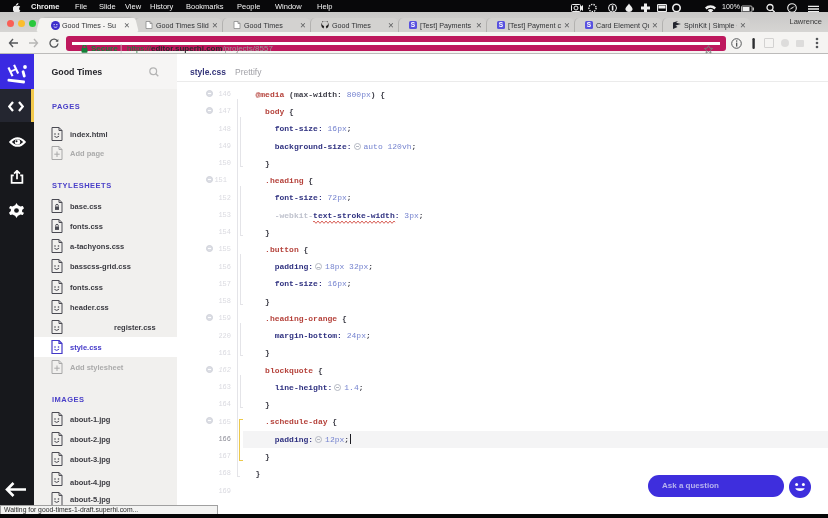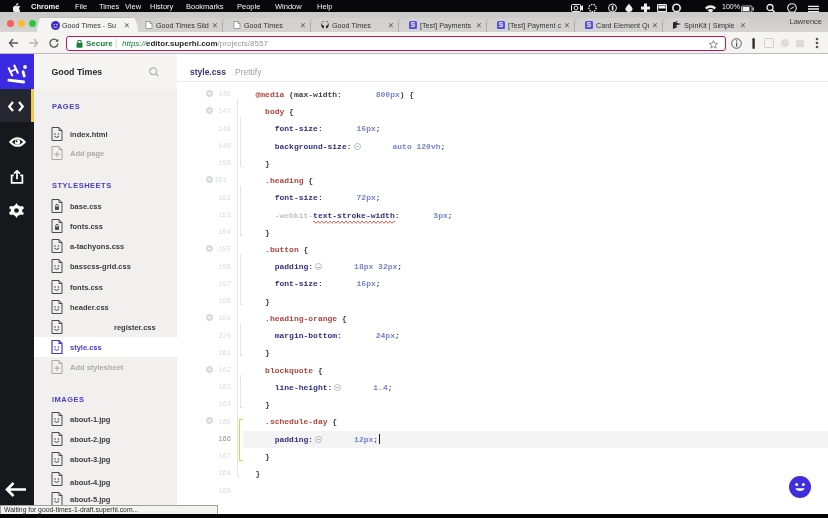--- a/index.html
+++ b/index.html
@@ -20,21 +20,21 @@
   .tab .ttl { position:absolute; left:21px; top:3px; right:13px; overflow:hidden; white-space:nowrap; }
   .tab .cx { position:absolute; right:4px; top:2.8px; font-size:7.5px; color:#58595b; }
   .tab.inactive { background:#d3d2d0; border-left:1px solid #b3b2b0; }
   .tab.active { background:#f5f4f2; box-shadow:0 0 2px rgba(0,0,0,.25); }
   .tab.active:before { content:""; position:absolute; left:-3px; top:0; width:8px; height:14px; background:#f5f4f2; transform:skewX(-14deg); border-radius:2px; }
   .tab.active:after { content:""; position:absolute; right:-3px; top:0; width:8px; height:14px; background:#f5f4f2; transform:skewX(14deg); border-radius:2px; }
   .fav { position:absolute; left:10px; top:3px; width:8px; height:8px; }
 
   
   #toolbar { position:absolute; left:0; top:32px; width:828px; height:22px; background:#f5f4f2; border-bottom:1px solid #bcbbba; }
-  #urlbar { position:absolute; left:66px; top:3.5px; width:660px; height:15px; background:#fff; border:1px solid #be185d; border-radius:3px; }
+  #urlbar { position:absolute; left:66px; top:3.5px; width:660px; height:15px; background:#fff; border:6px solid #be185d; border-radius:3px; }
 
   
   #content { position:absolute; left:0; top:54px; width:828px; height:460px; background:#ffffff; }
 
   #iconstrip { position:absolute; left:0; top:0; width:34px; height:460px; background:#17181c; }
   #logo { position:absolute; left:0; top:0; width:34px; height:35px; background:#3a2ae2; }
   #codecell { position:absolute; left:0; top:35px; width:34px; height:33px; background:#242630; }
   #codecell .ybar { position:absolute; right:0; top:0; width:3px; height:33px; background:#f2c94c; }
 
   #sidebar { position:absolute; left:34px; top:0; width:143px; height:460px; background:#f1f0ee; }
@@ -44,21 +44,21 @@
   .sitem.act { color:#4338c8; }
   .sic { position:absolute; left:17px; width:12px; height:14px; }
 
   #codearea { position:absolute; left:177px; top:0; width:651px; height:460px; background:#fff; }
   #codehead { position:absolute; left:0; top:0; width:651px; height:28px; background:#fff; border-bottom:1px solid #ebebeb; }
 
   pre#code { position:absolute; left:78.5px; top:31.9px; font-family:"Liberation Mono", monospace;
     font-size:8px; line-height:17.24px; color:#3f3f49; font-weight:bold; }
   pre#code .r { color:#b5423b; }  
   pre#code .p { color:#2f3180; }  
-  pre#code .v { color:#7583cf; font-weight:bold;margin-left:29px; }  
+  pre#code .v { color:#7583cf; font-weight:normal; }  
   pre#code .g { color:#bfc2cd;margin-top:16px; }  
   pre#code .w { }
   .ocirc { display:inline-block; width:7px; height:7px; border:1px solid #b4b8c2; border-radius:50%; position:relative; vertical-align:-1px; margin:0 3px 0 2px; }
   .ocirc:before { content:""; position:absolute; left:1px; right:1px; top:2.3px; height:1px; background:#b4b8c2; }
 
   .lnum { position:absolute; width:22px; text-align:right; font-family:"Liberation Mono",monospace; font-size:7px; color:#dadae0; }
   .fold { position:absolute; width:7px; height:7px; border-radius:50%; border:1px solid #d0d2da; background:#dcdee5; }
   .fold:before { content:""; position:absolute; left:1px; right:1px; top:2px; height:1px; background:#fff; }
   .guide { position:absolute; border-left:1px solid #e4e4e8; border-bottom:1px solid #e4e4e8; width:3px; }
   .yguide { position:absolute; border-left:1.5px solid #ecc94b; border-bottom:1.5px solid #ecc94b; border-top:1.5px solid #ecc94b; width:4px; }
@@ -74,21 +74,21 @@
 </head>
 <body>
 <div id="stage">
 
   <div id="menubar">
     <svg class="mi" style="left:13px; top:1.5px;" width="8" height="10" viewBox="0 0 8.2 10">
         <path d="M5.5 0 c.1 .8 -.3 1.5 -.8 2 -.5 .5 -1.2 .9 -1.9 .8 -.1 -.7 .3 -1.5 .8 -2 C4.1 .3 4.9 0 5.5 0 Z M7.6 7.3 c-.2 .5 -.4 .9 -.7 1.3 -.4 .6 -.9 1.3 -1.6 1.3 -.6 0 -.8 -.4 -1.5 -.4 -.7 0 -1 .4 -1.5 .4 -.7 0 -1.2 -.7 -1.6 -1.3 C-.4 7.2 -.6 5.1 .3 3.9 c.5 -.7 1.2 -1.1 1.9 -1.1 .7 0 1.1 .4 1.7 .4 .6 0 .9 -.4 1.7 -.4 .6 0 1.3 .3 1.8 1 -.1 .1 -1.1 .7 -1.1 2 0 1.6 1.4 2.1 1.3 1.5 Z" fill="#ededed"></path>
       </svg>
     <div class="mi" style="left:31px; font-weight:bold;">Chrome</div>
     <div class="mi" style="left:75px;">File</div>
-    <div class="mi" style="left:99px;">Times</div>
+    <div class="mi" style="left:99px;">Slide</div>
     <div class="mi" style="left:125px;">View</div>
     <div class="mi" style="left:150px;">History</div>
     <div class="mi" style="left:186px;">Bookmarks</div>
     <div class="mi" style="left:237px;">People</div>
     <div class="mi" style="left:275px;">Window</div>
     <div class="mi" style="left:317px;">Help</div>
 
     <svg class="mi" style="left:571px; top:2px;" width="12" height="8" viewBox="0 0 12 8">
         <rect x="0.5" y="0.5" width="9" height="7" rx="1" fill="none" stroke="#eee"></rect>
         <circle cx="5" cy="4" r="2" fill="none" stroke="#eee"></circle>
@@ -221,21 +221,21 @@
         <path d="M8.5 3.2 A4 4 0 1 0 9 5.5" fill="none" stroke="#55575a" stroke-width="1.3"></path>
         <path d="M9.3 1 V3.8 H6.5" fill="#55575a" stroke="none"></path>
       </svg>
     <div id="urlbar">
       <svg class="abs" style="left:9px; top:3.5px;" width="7" height="8" viewBox="0 0 7 8">
           <rect x="0.5" y="3" width="6" height="4.7" rx=".8" fill="#168039"></rect>
           <path d="M1.8 3 V2 a1.7 1.7 0 0 1 3.4 0 V3" fill="none" stroke="#168039" stroke-width="1.1"></path>
         </svg>
       <span class="abs" style="left:19px; top:2.5px; font-size:8px; font-weight:bold; color:#168039;">Secure</span>
       <span class="abs" style="left:48px; top:1.5px; font-size:8.5px; color:#c9c8c7;">|</span>
-      <span class="abs" style="left:55px; top:2.5px; font-size:8px;"><span style="color:#168039;font-style:italic;">https://</span><span style="color:#28292b; font-weight:bold;">editor.superhi.com</span><span style="color:#9a9998;">/projects/8557</span></span>
+      <span class="abs" style="left:55px; top:2.5px; font-size:8px;"><span style="color:#168039;">https://</span><span style="color:#28292b; font-weight:bold;">editor.superhi.com</span><span style="color:#9a9998;">/projects/8557</span></span>
       <svg class="abs" style="right:7px; top:3px;" width="9" height="9" viewBox="0 0 9 9">
           <path d="M4.5 .6 L5.7 3.1 L8.6 3.4 L6.4 5.3 L7 8.1 L4.5 6.6 L2 8.1 L2.6 5.3 L.4 3.4 L3.3 3.1 Z" fill="none" stroke="#7d7d7c" stroke-width=".9"></path>
         </svg>
     </div>
     <svg class="abs" style="left:731px; top:5.5px;" width="11" height="11" viewBox="0 0 11 11">
         <circle cx="5.5" cy="5.5" r="4.8" fill="none" stroke="#555759" stroke-width="1"></circle>
         <rect x="5" y="2.4" width="1.3" height="1.3" fill="#555759"></rect>
         <rect x="5" y="4.6" width="1.3" height="4" fill="#555759"></rect>
       </svg>
     <svg class="abs" style="left:750px; top:5.5px;" width="7" height="11" viewBox="0 0 7 11">
@@ -500,20 +500,21 @@
   <span class="r">blockquote</span> {
     <span class="p">line-height:</span><span class="ocirc"></span><span class="v">1.4</span>;
   }
   <span class="r">.schedule-day</span> {
     <span class="p">padding:</span><span class="ocirc"></span><span class="v">12px</span>;<span id="cursor"></span>
   }
 }</pre>
     </div>
   </div>
 
+  <div id="askpill">Ask a question</div>
   <div id="smiley"><svg width="22" height="22" viewBox="0 0 22 22">
         <circle cx="7.6" cy="8.6" r="1.5" fill="#fff"></circle>
         <circle cx="14.4" cy="8.6" r="1.5" fill="#fff"></circle>
         <path d="M6.3 12.2 A5 4.2 0 0 0 15.7 12.2 Z" fill="#fff"></path>
       </svg></div>
   <div id="tooltip">Waiting for good-times-1-draft.superhi.com...</div>
   <div id="dock"></div>
 </div>
 
 </body></html>

